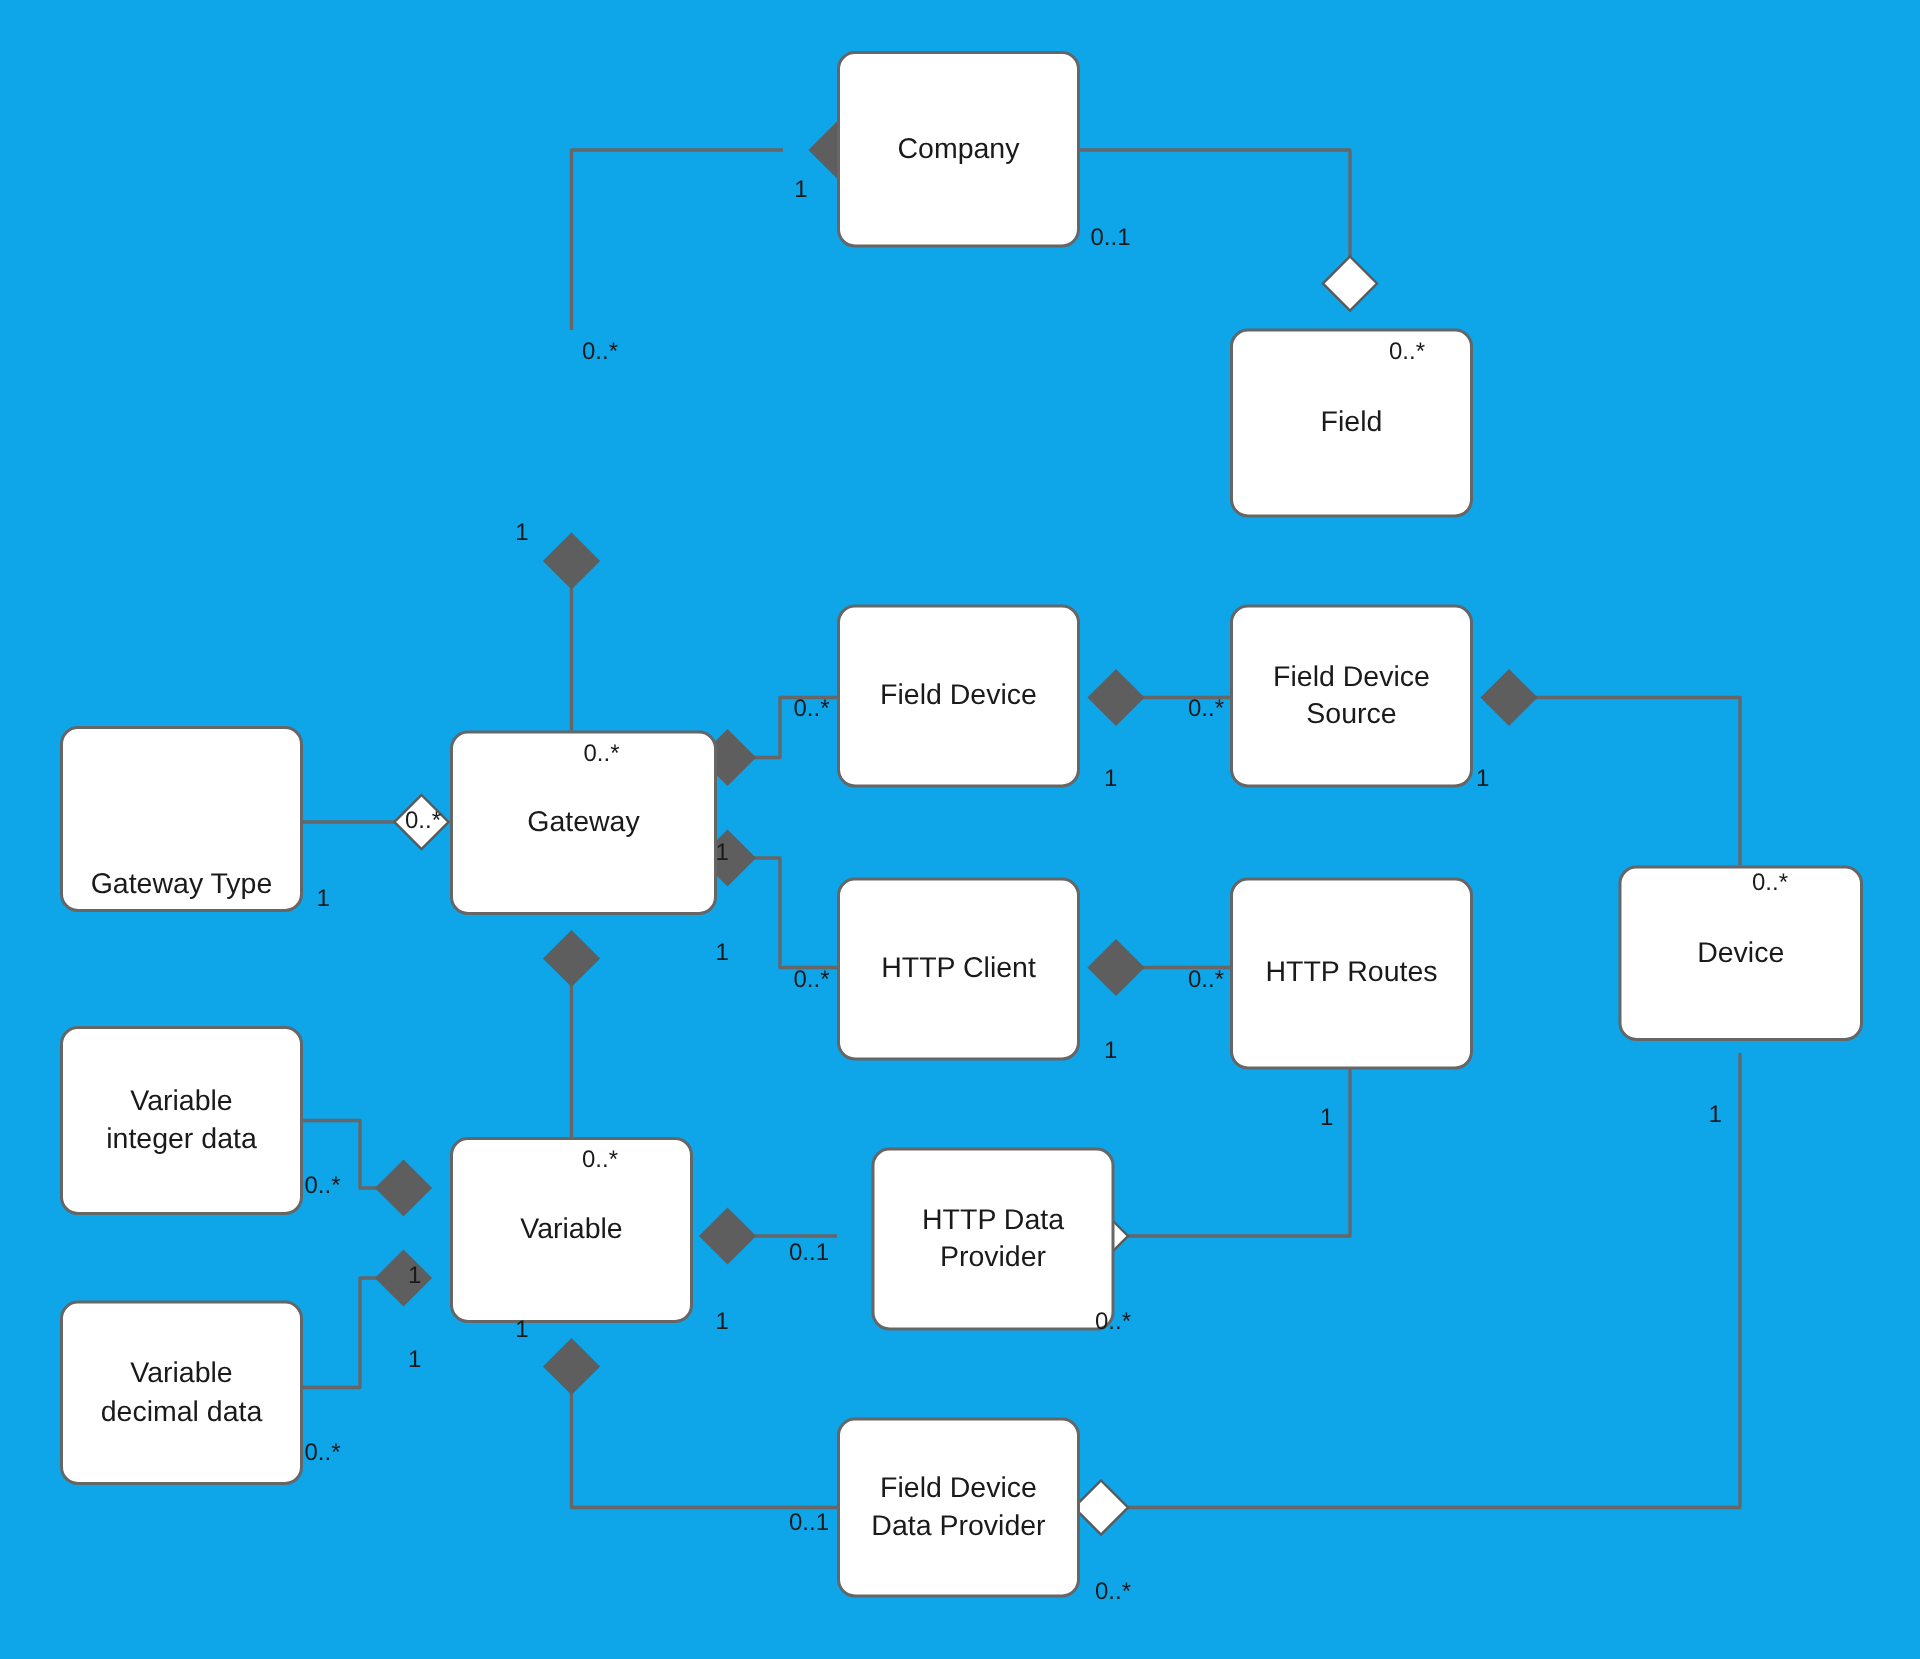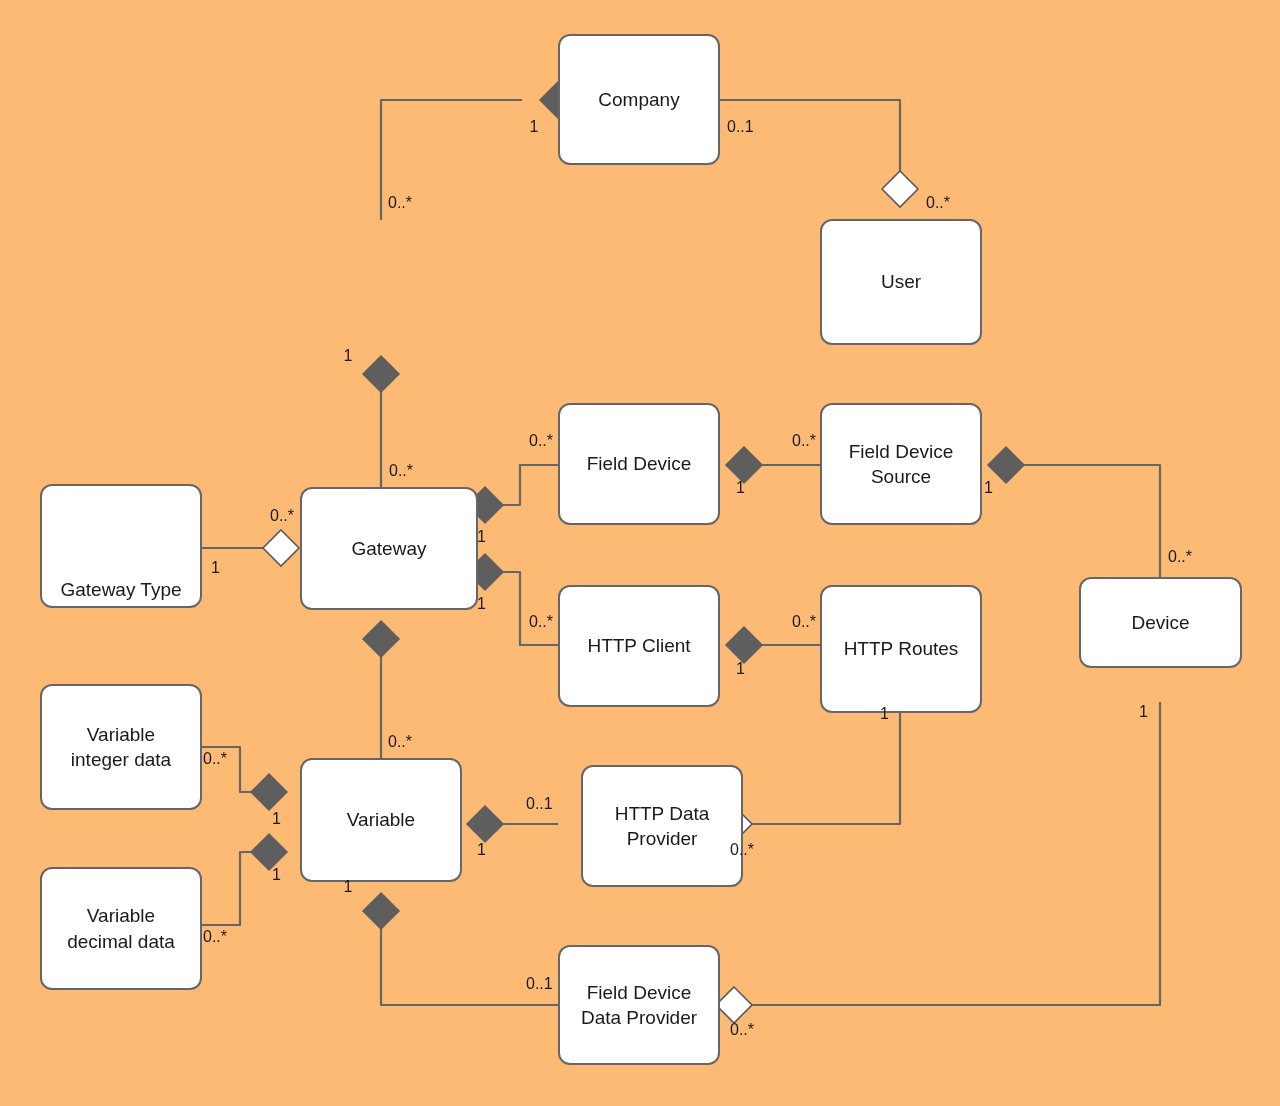--- a/index.html
+++ b/index.html
@@ -5,21 +5,21 @@
 <style>
   html, body {
     margin: 0;
     padding: 0;
     background: #ffffff;
   }
   #diagram-root {
     position: relative;
     width: 1280px;
     height: 1106px;
-    background: #fdba74;
+    background: #0ea5e9;
     font-family: "Liberation Sans", sans-serif;
     overflow: hidden;
   }
   #edge-layer {
     position: absolute;
     left: 0;
     top: 0;
     width: 1280px;
     height: 1106px;
   }
@@ -39,21 +39,21 @@
     padding: 4px 6px;
     z-index: 3;
   }
   .mult-label {
     position: absolute;
     font-size: 16px;
     color: #1a1a1a;
     white-space: nowrap;
     z-index: 4;
   }
-  .mult-label.anchor-tl { transform: translate(0, 0); }
+  .mult-label.anchor-tl { transform: translate(0, 0); margin-top: 32px; }
   .mult-label.anchor-c  { transform: translate(-50%, -50%); }
 </style>
 </head>
 <body>
 
 <div id="diagram-root">
 
   <svg id="edge-layer" width="1280" height="1106" viewBox="0 0 1280 1106" xmlns="http://www.w3.org/2000/svg">
     <g fill="none" stroke="#666666" stroke-width="2.2" stroke-linejoin="round" stroke-linecap="butt">
 
@@ -111,21 +111,21 @@
       <polygon points="734,806 752,824 734,842 716,824"></polygon>
       <polygon points="734,987 752,1005 734,1023 716,1005"></polygon>
     </g>
   </svg>
 
   <div class="uml-box" style="left:558px; top:34px; width:162px; height:131px;">
     <span>Company</span>
   </div>
 
   <div class="uml-box" style="left:820px; top:219px; width:162px; height:126px;">
-    <span>User</span>
+    <span>Field</span>
   </div>
 
 
   <div class="uml-box" style="left:40px; top:484px; width:162px; height:124px;align-items:flex-end;">
     <span>Gateway Type</span>
   </div>
 
   <div class="uml-box" style="left:300px; top:487px; width:178px; height:123px;">
     <span>Gateway</span>
   </div>
@@ -139,21 +139,21 @@
   </div>
 
   <div class="uml-box" style="left:558px; top:585px; width:162px; height:122px;">
     <span>HTTP Client</span>
   </div>
 
   <div class="uml-box" style="left:820px; top:585px; width:162px; height:128px;">
     <span>HTTP Routes</span>
   </div>
 
-  <div class="uml-box" style="left:1079px; top:577px; width:163px; height:91px;">
+  <div class="uml-box" style="left:1079px; top:577px; width:163px; height:117px;">
     <span>Device</span>
   </div>
 
   <div class="uml-box" style="left:40px; top:684px; width:162px; height:126px;">
     <span>Variable<br>integer data</span>
   </div>
 
   <div class="uml-box" style="left:40px; top:867px; width:162px; height:123px;">
     <span>Variable<br>decimal data</span>
   </div>

